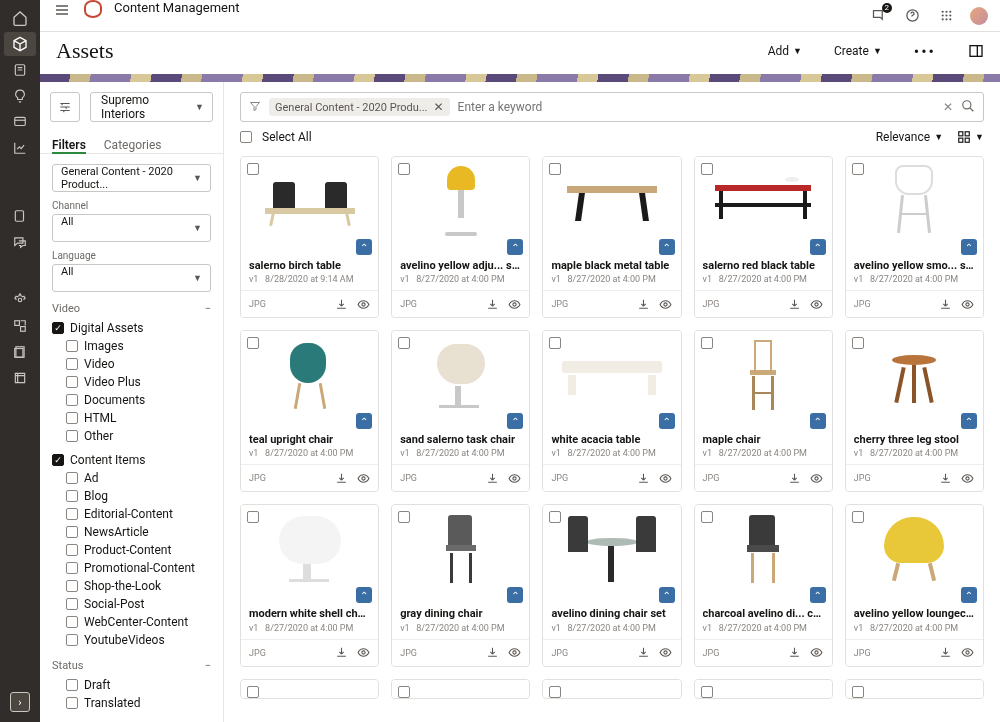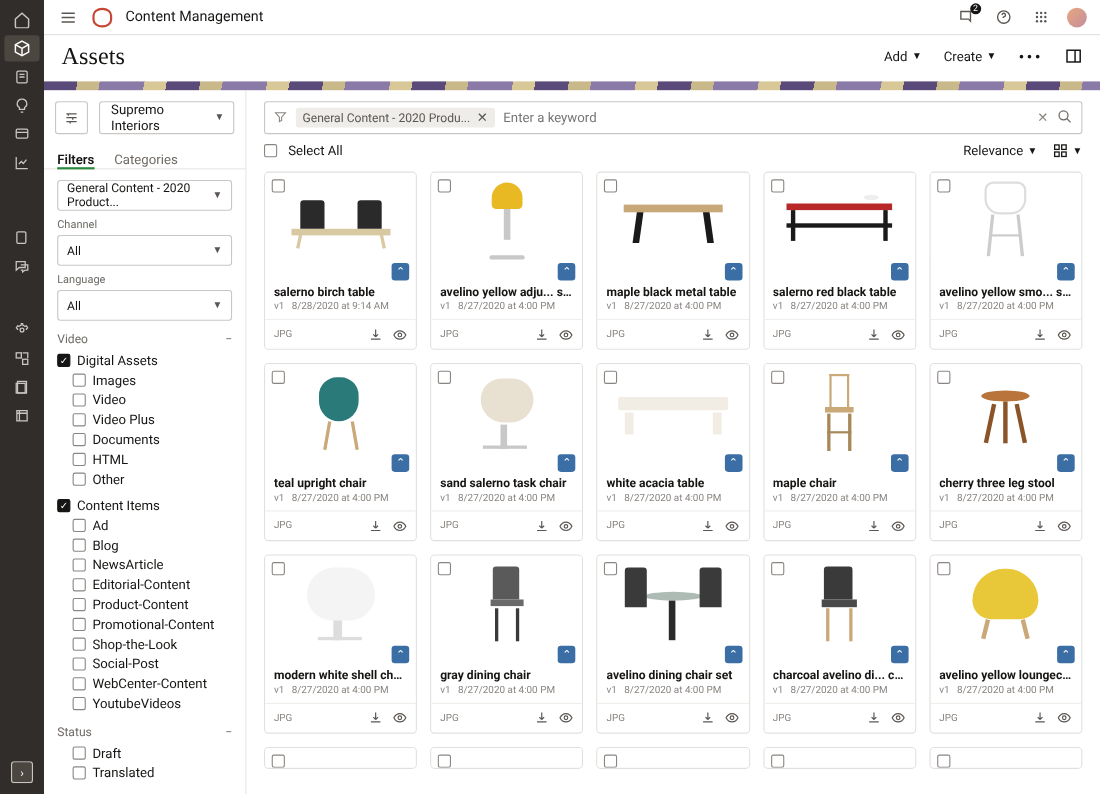--- a/index.html
+++ b/index.html
@@ -2,43 +2,43 @@
 <html><head>
 <meta charset="utf-8">
 <style>
 * { box-sizing:border-box; margin:0; padding:0; font-family:-apple-system,BlinkMacSystemFont,"Segoe UI",Roboto,Helvetica,Arial,sans-serif; }
 body { display:flex; height:722px; width:1000px; overflow:hidden; background:#fff; color:#161513; }
 .rail { width:40px; background:#312d2a; display:flex; flex-direction:column; align-items:center; padding-top:6px; gap:2px; }
 .rail .ri { width:32px; height:24px; display:flex; align-items:center; justify-content:center; color:#c9c6c3; cursor:pointer; border-radius:3px; }
 .rail .ri.active { background:#4c4641; color:#fff; }
 .rail .spacer { flex:1; }
 .main { flex:1; display:flex; flex-direction:column; }
-.topbar { height:32px; display:flex; align-items:center; gap:12px; padding:0 12px; border-bottom:1px solid #e2e0dd; }
+.topbar { height:32px; display:flex; gap:12px; padding:0 12px; border-bottom:1px solid #e2e0dd; }
 .hamburger,.topicon { width:20px; height:20px; display:flex; align-items:center; justify-content:center; color:#5b5652; cursor:pointer; position:relative; }
 .logo { width:18px; height:18px; border:2px solid #c74634; border-radius:9px/7px; }
 .topbar-title { font-size:13px; color:#161513; }
 .topbar-right { margin-left:auto; display:flex; align-items:center; gap:14px; }
 .badge { position:absolute; top:-3px; right:-4px; background:#161513; color:#fff; font-size:8px; border-radius:7px; padding:0 3px; line-height:10px; }
 .avatar { width:18px; height:18px; border-radius:50%; background:linear-gradient(135deg,#e8a87c,#c38d9e); }
 .header { display:flex; align-items:center; padding:6px 16px; border-bottom:4px solid transparent; }
 .header h1 { font-size:22px; font-weight:500; font-family:Georgia,serif; }
-.header-actions { margin-left:auto; display:flex; align-items:center; gap:20px; font-size:12px;text-align:right; }
+.header-actions { margin-left:auto; display:flex; align-items:center; gap:32px; font-size:12px;text-align:right; }
 .hact { display:flex; align-items:center; gap:4px; cursor:pointer; }
 .stripe { height:8px; background:repeating-linear-gradient(100deg,#5a4a7a 0 30px,#c9b88a 30px 50px,#8a7aa8 50px 90px,#d8c898 90px 110px); }
 .body { flex:1; display:flex; overflow:hidden; }
 .filters { width:184px; border-right:1px solid #e9e7e4; display:flex; flex-direction:column; }
 .searchrow { display:flex; gap:10px; padding:10px 10px 10px 10px; align-items:center; }
 .iconbtn { width:30px; height:30px; border:1px solid #c9c6c3; border-radius:3px; display:flex; align-items:center; justify-content:center; cursor:pointer; color:#5b5652; background:#fff; }
 .repo-select { flex:1; height:30px; border:1px solid #c9c6c3; border-radius:3px; padding:0 24px 0 10px; font-size:12px; background:#fff; position:relative; display:flex; align-items:center; cursor:pointer; }
 .caret { position:absolute; right:8px; top:50%; transform:translateY(-50%); font-size:9px; color:#5b5652; }
 .tabs { display:flex; gap:18px; padding:0 12px; border-bottom:1px solid #e9e7e4; font-size:12px; }
 .tab { padding:6px 0 0; cursor:pointer; color:#6e6a66; }
 .tab.active { color:#161513; font-weight:600; border-bottom:2px solid #2b8a3e; margin-bottom:-1px; }
 .filterbody { flex:1; overflow-y:auto; padding:10px 12px; font-size:12px; }
-.fsel { width:100%; height:28px; border:1px solid #c9c6c3; border-radius:3px; margin-bottom:8px; padding:0 22px 0 8px; font-size:11px; background:#fff; position:relative; display:flex; align-items:center; cursor:pointer; }
+.fsel { width:100%; height:28px; border:1px solid #c9c6c3; border-radius:3px; margin-bottom:8px; padding:0 22px 0 8px; font-size:11px; background:#fff; position:relative; display:flex; align-items:flex-start; cursor:pointer; }
 .flabel { font-size:10px; color:#6e6a66; margin:4px 0 3px; }
 .fsection { display:flex; align-items:center; justify-content:space-between; font-size:11px; color:#6e6a66; margin:10px 0 4px; }
 .check { display:flex; align-items:center; gap:6px; padding:2px 0; cursor:pointer; }
 .check.ind { padding-left:14px; }
 .cb { width:12px; height:12px; border:1px solid #8a8581; border-radius:2px; display:inline-flex; align-items:center; justify-content:center; font-size:9px; color:#fff; }
 .cb.on { background:#161513; border-color:#161513; }
 .content { flex:1; display:flex; flex-direction:column; overflow:hidden; }
 .crow1 { padding:10px 16px 8px; display:flex; gap:10px; align-items:center; }
 .search { flex:1; height:30px; border:1px solid #c9c6c3; border-radius:3px; display:flex; align-items:center; padding:0 8px; gap:8px; font-size:12px; color:#6e6a66; background:#fff; }
 .chip { background:#efedea; border-radius:3px; padding:2px 6px; display:flex; align-items:center; gap:6px; font-size:11px; color:#5b5652; }
@@ -278,25 +278,25 @@
             <div class="check ind">
               <span class="cb"></span>
               <span>Ad</span>
             </div>
             <div class="check ind">
               <span class="cb"></span>
               <span>Blog</span>
             </div>
             <div class="check ind">
               <span class="cb"></span>
+              <span>Editorial-Content</span>
+            </div>
+            <div class="check ind">
+              <span class="cb"></span>
               <span>NewsArticle</span>
-            </div>
-            <div class="check ind">
-              <span class="cb"></span>
-              <span>Editorial-Content</span>
             </div>
             <div class="check ind">
               <span class="cb"></span>
               <span>Product-Content</span>
             </div>
             <div class="check ind">
               <span class="cb"></span>
               <span>Promotional-Content</span>
             </div>
             <div class="check ind">

